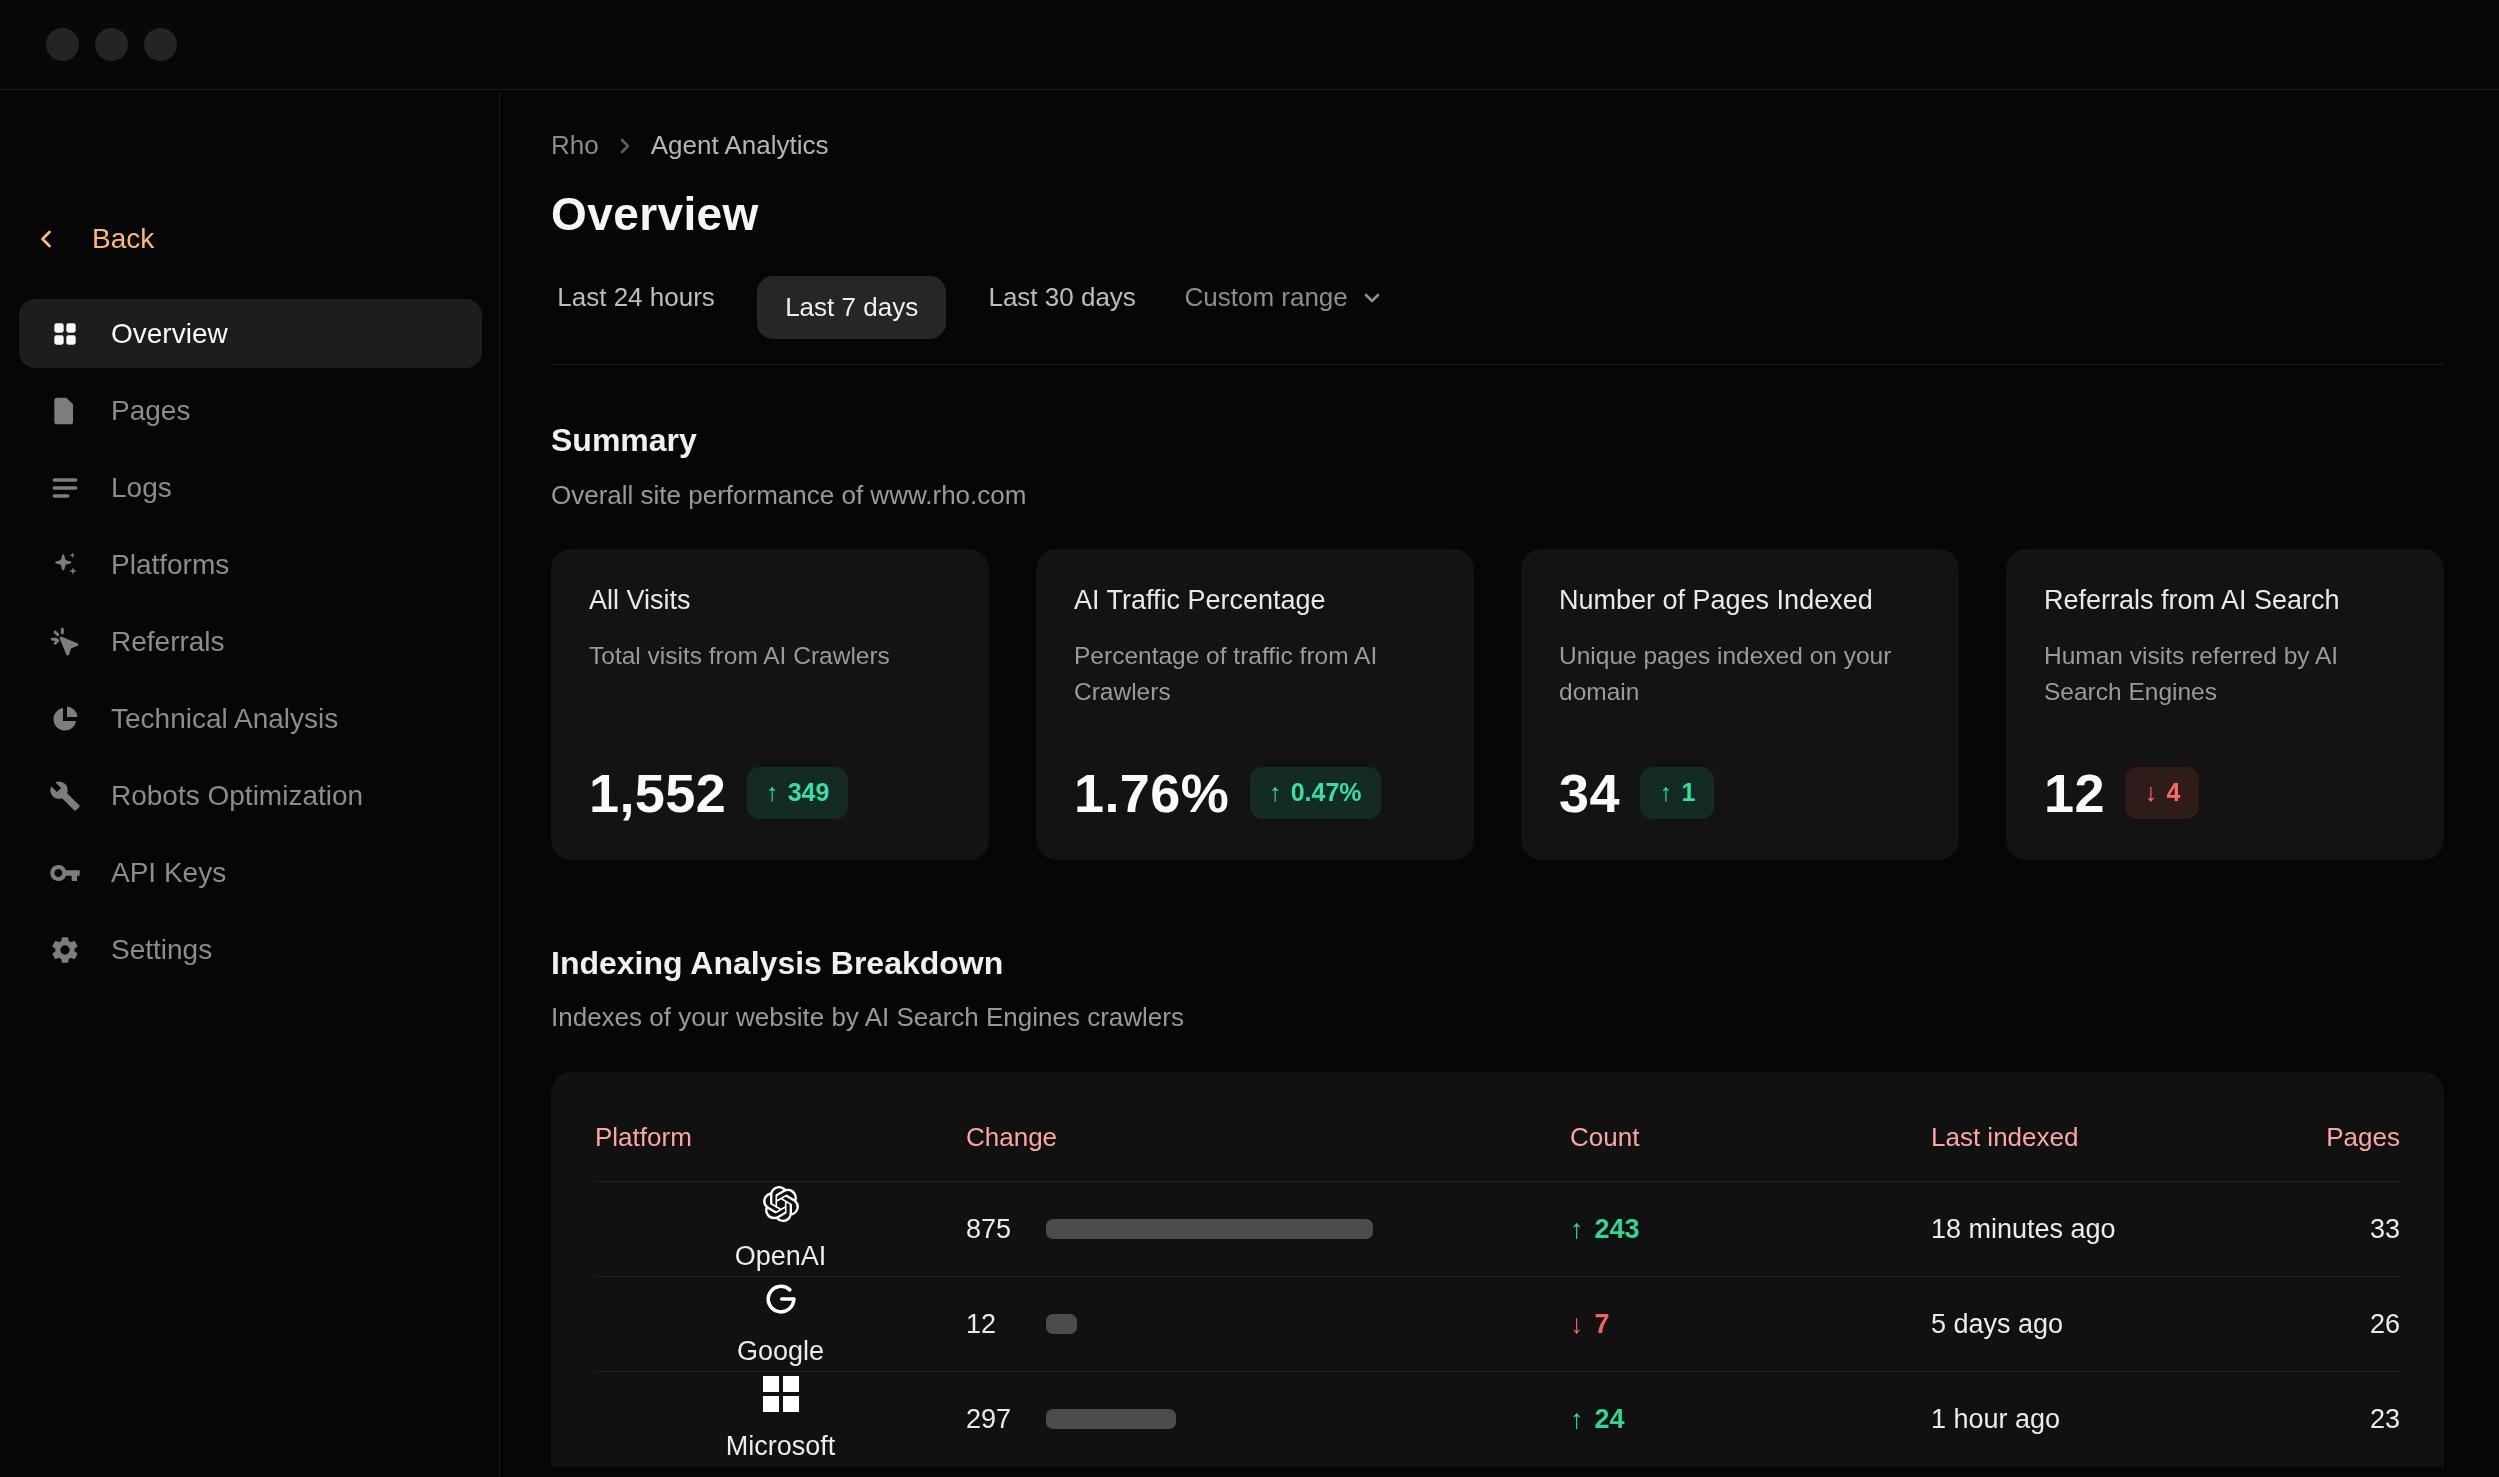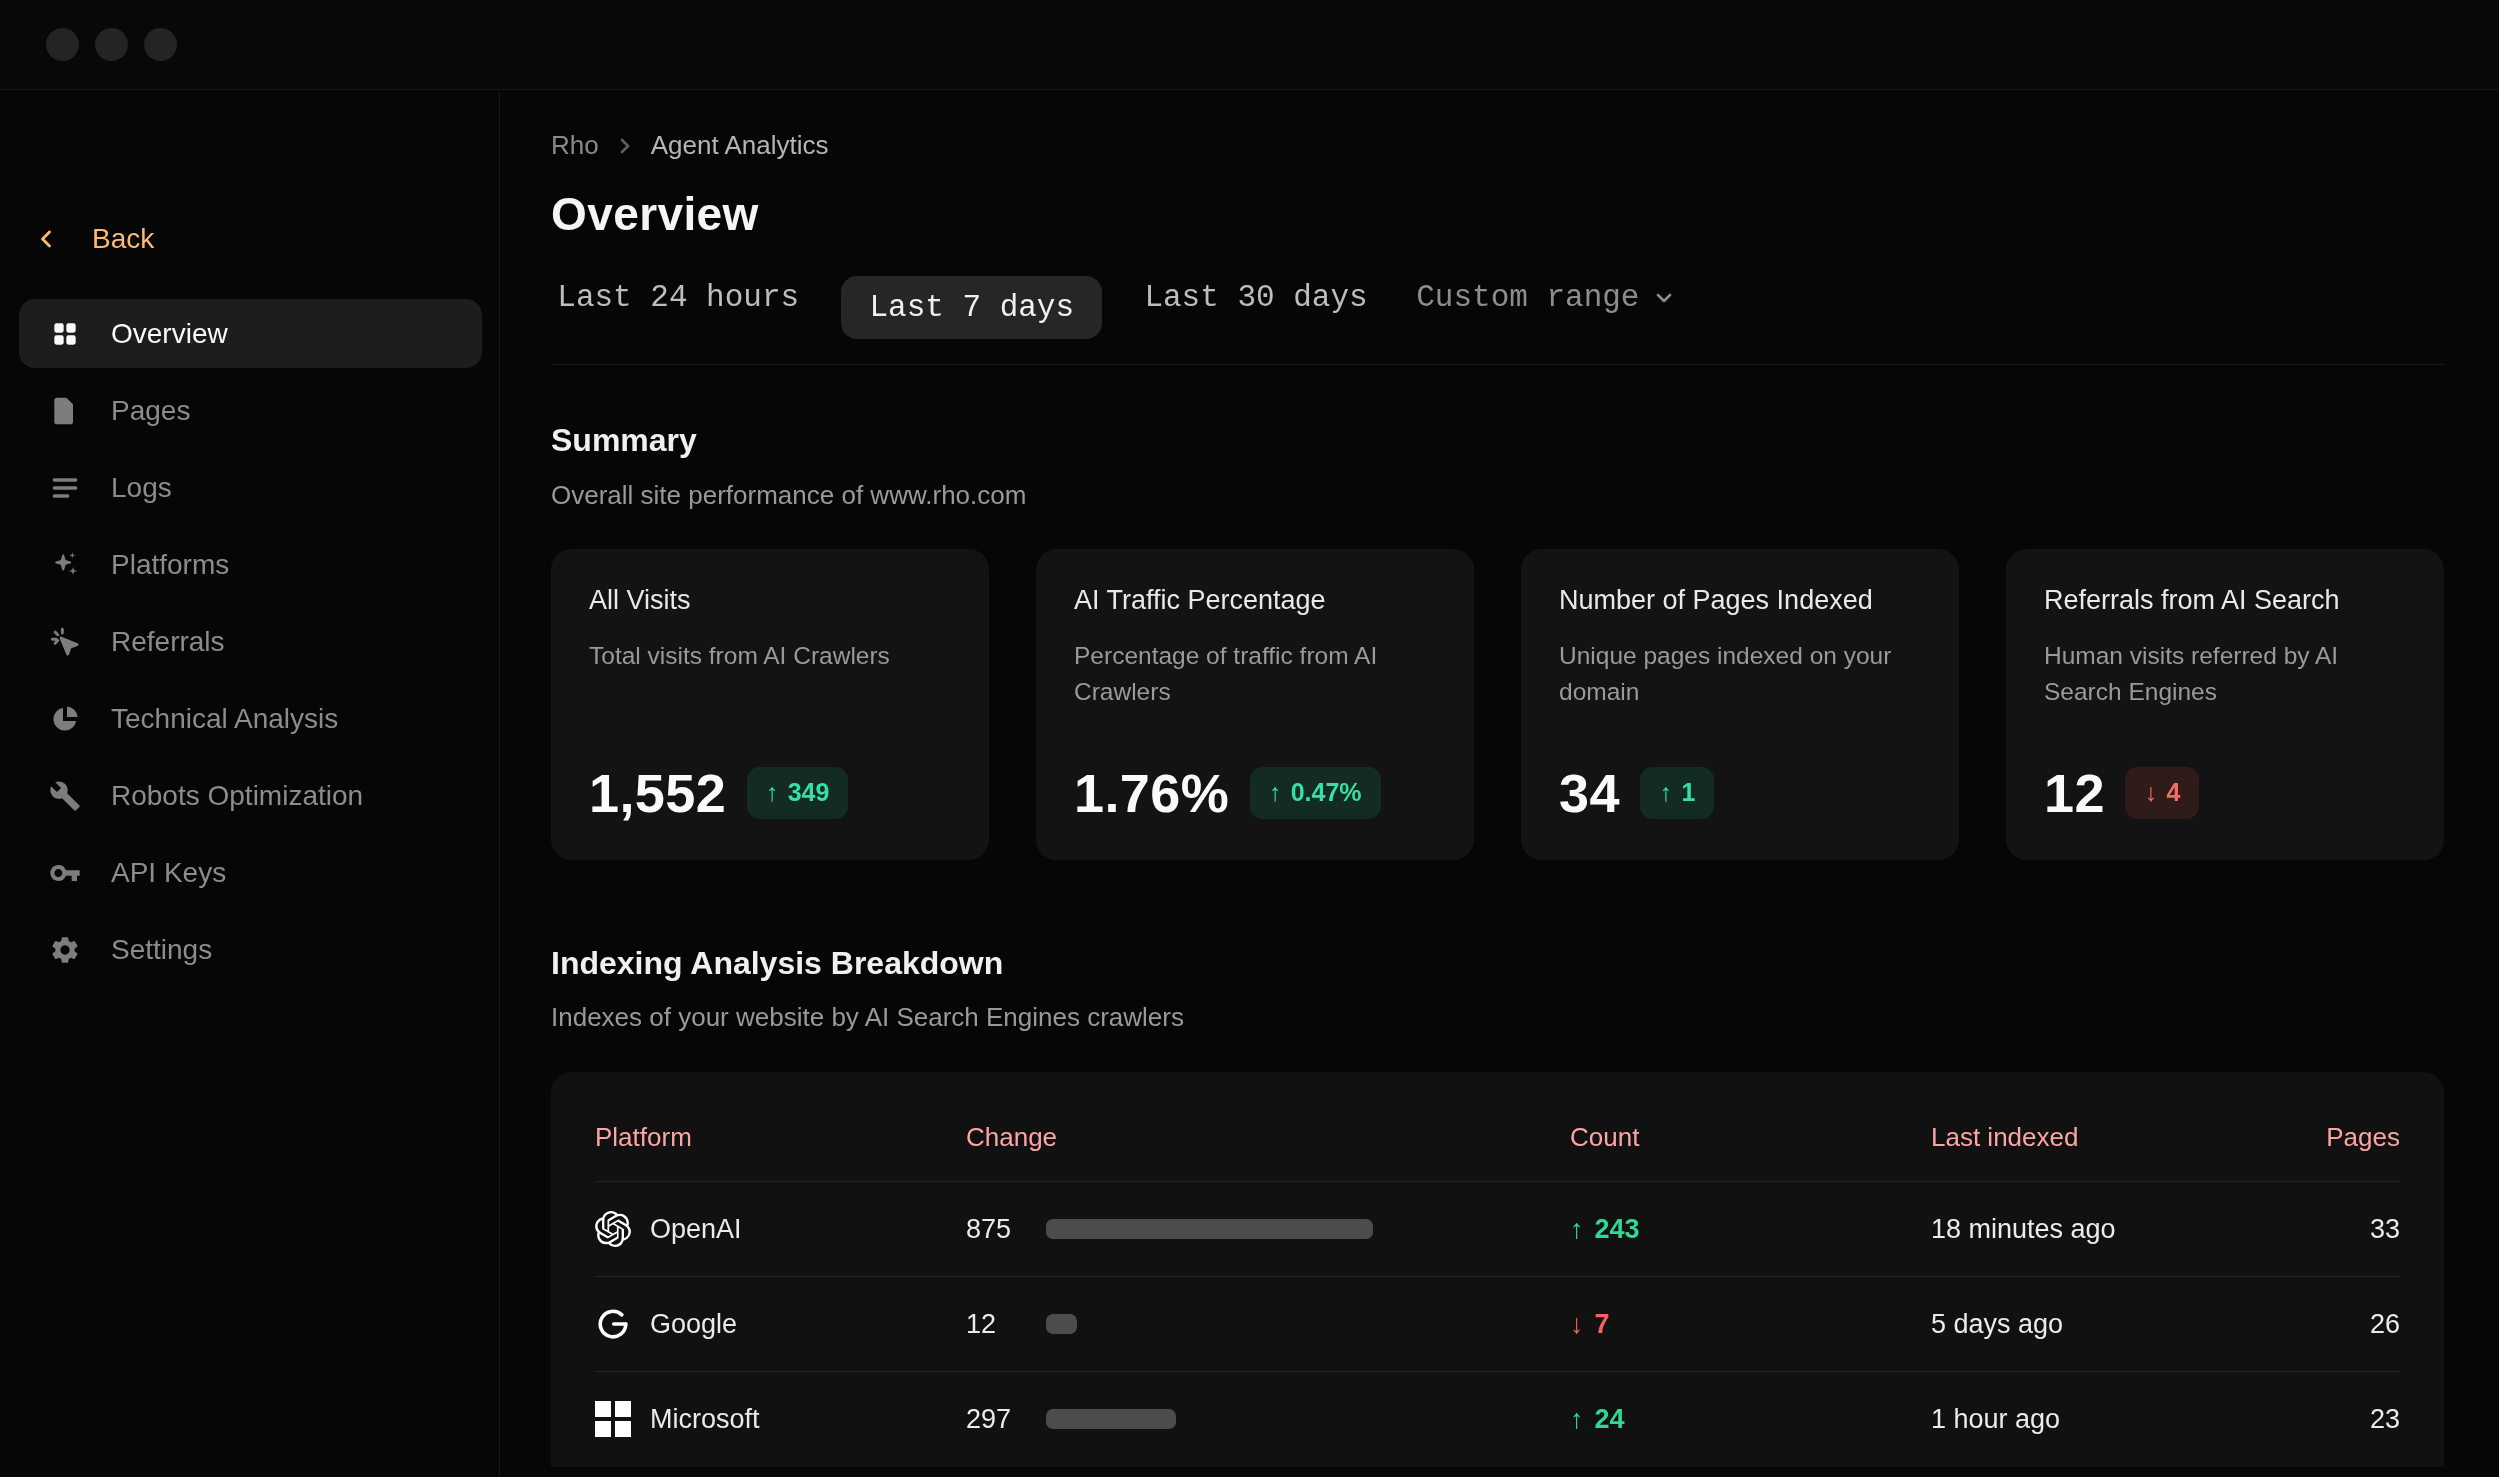--- a/index.html
+++ b/index.html
@@ -51,22 +51,22 @@
     margin-top:38px; display:flex; align-items:center; gap:14px;
     font-size:26px; color:#8a8a8a; height:35px;
   }
   .breadcrumb .sep { width:24px; height:24px; color:#5f5f5f; }
   .breadcrumb .current { color:#b5b5b5; }
 
   .page-title { margin-top:24px; font-size:46px; font-weight:700; color:#f5f5f5; letter-spacing:0.4px; }
 
   .tabs { margin-top:25px; display:flex; align-items:center; gap:36px; height:63px; }
   .tab {
-    font-size:31px; color:#bdbdbd; display:flex; align-items:center; gap:12.6px;
-    height:63px; padding:0 6.3px; border-radius:16px; cursor:default;font-family:Liberation Mono, monospace;
+    font-size:26px; color:#bdbdbd; display:flex; align-items:center; gap:12.6px;
+    height:63px; padding:0 6.3px; border-radius:16px; cursor:default;
   }
   .tab.selected { background:#262626; color:#f0f0f0; padding:0 28px;margin-top:20px; }
   .tab.muted { color:#8d8d8d; }
   .tab .chev-down { width:24px; height:24px; color:#8d8d8d; }
 
   .rule { margin-top:35px; border-top:1.6px solid #1a1a1a; width:100%; }
 
   .sec-heading { font-size:32px; font-weight:600; color:#f0f0f0; }
   .sec-sub { margin-top:20.5px; font-size:26px; color:#999999; }
   .summary .sec-heading { margin-top:57px; }
@@ -98,21 +98,21 @@
   .tgrid { width:100%; }
   .trow {
     display:grid;
     grid-template-columns: 371px 604px 361px 1fr 95px;
     align-items:center;
   }
   .thead { height:109px; color:#fca5a5; font-size:26px; }
   .thead .cell { padding-top:22px; }
   .tbody-row { height:95px; border-top:1.6px solid #232323; font-size:27px; color:#ebebeb; }
   .cell.right { text-align:right; }
-  .plat { display:flex; align-items:center; gap:19px; font-weight:500; }
+  .plat { display:flex; align-items:center; gap:19px; font-weight:500;flex-direction:column; }
   .plat-ic { width:36px; height:36px; flex:0 0 36px; color:#ffffff; display:flex; align-items:center; justify-content:center; }
   .ms-grid { display:grid; grid-template-columns:16px 16px; grid-template-rows:16px 16px; gap:4px; }
   .ms-grid span { background:#ffffff; }
   .countcell { display:flex; align-items:center; }
   .countnum { width:80px; }
   .bar { height:20.5px; border-radius:7px; background:#4c4c4c; }
   .chg { display:flex; align-items:center; gap:11px; font-weight:600; font-size:27px; }
   .chg.up { color:#31d795; }
   .chg.down { color:#f4635e; }
 </style>

